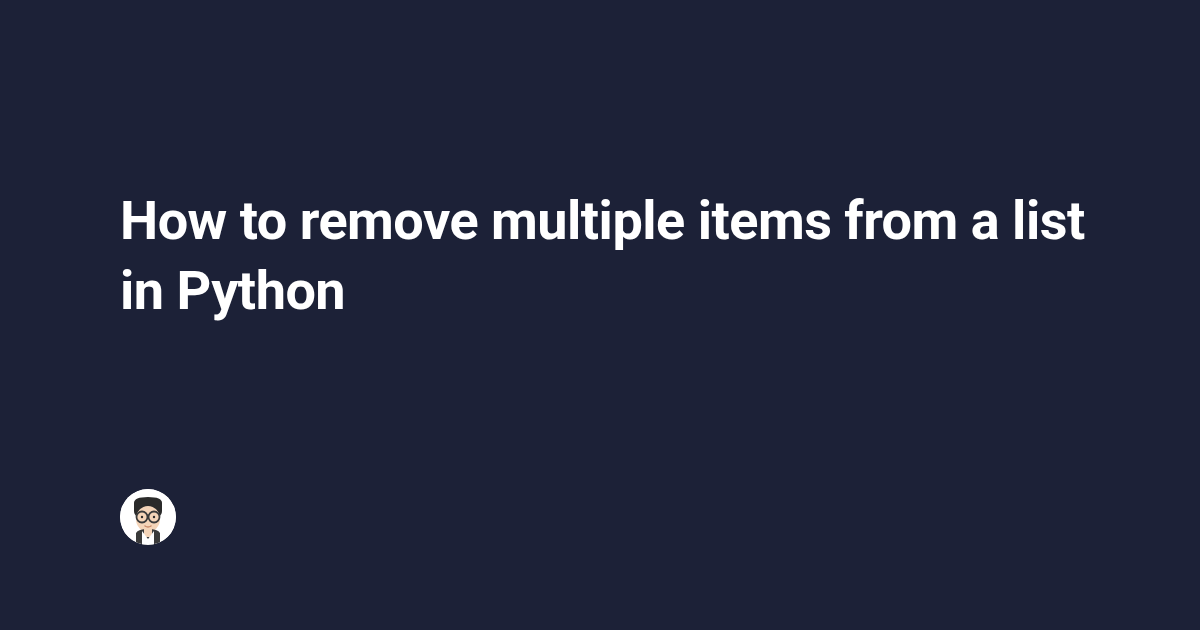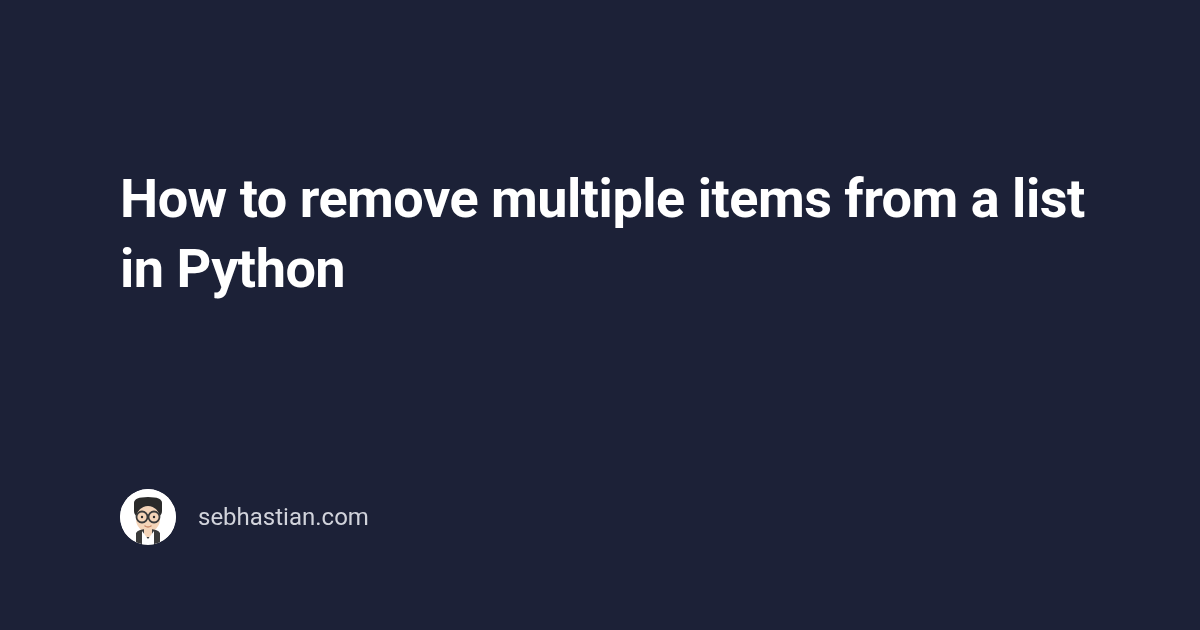--- a/index.html
+++ b/index.html
@@ -11,21 +11,21 @@
       width: 1200px;
       height: 630px;
       background-color: #1c2137;
       font-family: -apple-system, BlinkMacSystemFont, "Segoe UI", Roboto, Helvetica, Arial, sans-serif;
       position: relative;
       overflow: hidden;
     }
     .content {
       position: absolute;
       left: 120px;
-      top: 164px;
+      top: 186px;
       right: 80px;
     }
     .title {
       color: #ffffff;
       font-size: 54px;
       font-weight: 700;
       line-height: 1.3;
       letter-spacing: -0.5px;
     }
     .footer {
@@ -73,14 +73,13 @@
       <circle cx="34" cy="28" r="5.5" fill="none" stroke="#3a3a3a" stroke-width="1.8"></circle>
       <line x1="27.5" y1="28" x2="28.5" y2="28" stroke="#3a3a3a" stroke-width="1.8"></line>
       <circle cx="22" cy="28" r="1.2" fill="#2a2a2a"></circle>
       <circle cx="34" cy="28" r="1.2" fill="#2a2a2a"></circle>
       <path d="M 25 37 Q 28 39 31 37" fill="none" stroke="#c98a6a" stroke-width="1.5" stroke-linecap="round"></path>
       <path d="M 16 44 Q 18 40 28 40 Q 38 40 40 44 L 40 56 L 16 56 Z" fill="#3a3a3a"></path>
       <path d="M 24 40 L 24 48 L 32 48 L 32 40 Z" fill="#f4d4b8"></path>
       <path d="M 22 42 L 28 50 L 34 42 L 34 56 L 22 56 Z" fill="#ffffff"></path>
     </svg>
   </div>
-  <div class="site-name">sebhastian.com</div>
 </div>
 
 </body></html>

